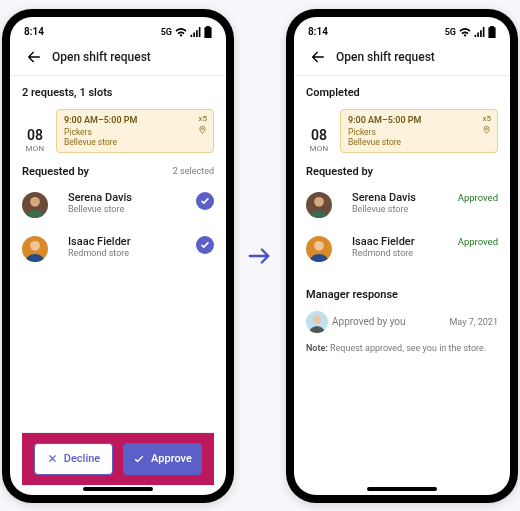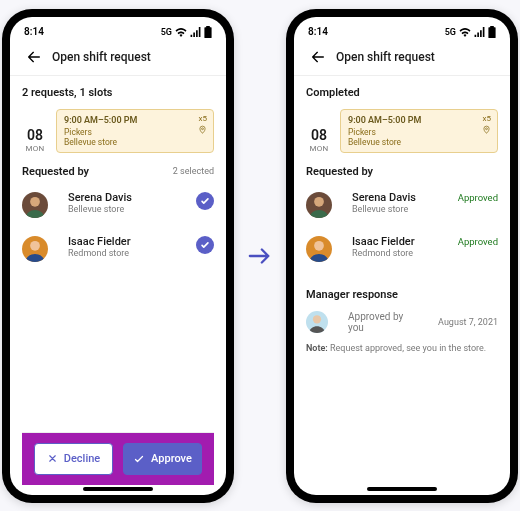--- a/index.html
+++ b/index.html
@@ -39,28 +39,28 @@
   .pin-icon{width:9px;height:9px;}
   .sec-head{display:flex;align-items:center;justify-content:space-between;margin-top:2px;}
   .sec-head .meta{font-size:9px;color:var(--muted);}
   .person{display:flex;gap:20px;padding:4px 0;}
   .avatar{width:26px;height:26px;border-radius:50%;overflow:hidden;flex:0 0 auto;}
   .p-text{display:flex;flex-direction:column;line-height:1.15;flex:1;}
   .p-name{font-size:11px;color:var(--ink);font-weight:500;}
   .p-loc{font-size:9px;color:var(--muted);}
   .check{width:18px;height:18px;border-radius:50%;background:var(--purple);display:flex;align-items:center;justify-content:center;}
   .approved{font-size:9.5px;color:var(--green);}
-  .mgr{display:flex;align-items:center;gap:20px;}
+  .mgr{display:flex;align-items:center;gap:4px;}
   .mgr .avatar{width:22px;height:22px;}
   .mgr-text{font-size:10px;color:var(--muted);}
   .mgr-date{font-size:9px;color:var(--muted);}
   .note{font-size:9px;color:var(--muted);line-height:1.3;}
   .note b{color:var(--ink2);font-weight:600;}
 
-  .footer{margin-top:auto;padding:10px 12px 10px;display:flex;gap:10px;border-top:1px solid var(--divider);background:#a21caf;}
+  .footer{margin-top:auto;padding:10px 12px 10px;display:flex;gap:10px;border-top:1px solid var(--divider);background:#be185d;}
   .btn{flex:1;height:32px;border-radius:4px;font-size:11px;font-weight:500;display:flex;align-items:center;justify-content:center;gap:6px;cursor:pointer;box-sizing:border-box;}
   .btn-outline{border:1.2px solid var(--purple);color:var(--purple);background:#fff;}
   .btn-fill{background:var(--purple);color:#fff;border:1.2px solid var(--purple);}
 
   .homebar{height:4px;width:70px;background:#000;border-radius:2px;margin:2px auto 4px;}
 </style>
 </head>
 <body>
 
 <div class="canvas">
@@ -265,21 +265,21 @@
 
         <div class="mgr">
           <span class="avatar">
             <svg viewBox="0 0 32 32" width="22" height="22">
                 <rect width="32" height="32" fill="#bfe0ee"></rect>
                 <circle cx="16" cy="12" r="6" fill="#e8c7a8"></circle>
                 <path d="M4 34c0-8 6-12 12-12s12 4 12 12" fill="#555"></path>
               </svg>
           </span>
           <span class="mgr-text" style="flex:1">Approved by you</span>
-          <span class="mgr-date">August 7, 2021</span>
+          <span class="mgr-date">May 7, 2021</span>
         </div>
 
         <div class="note">
           <b>Note:</b><span> Request approved, see you in the store.</span>
         </div>
       </div>
       <div class="homebar"></div>
     </div>
   </div>
 

